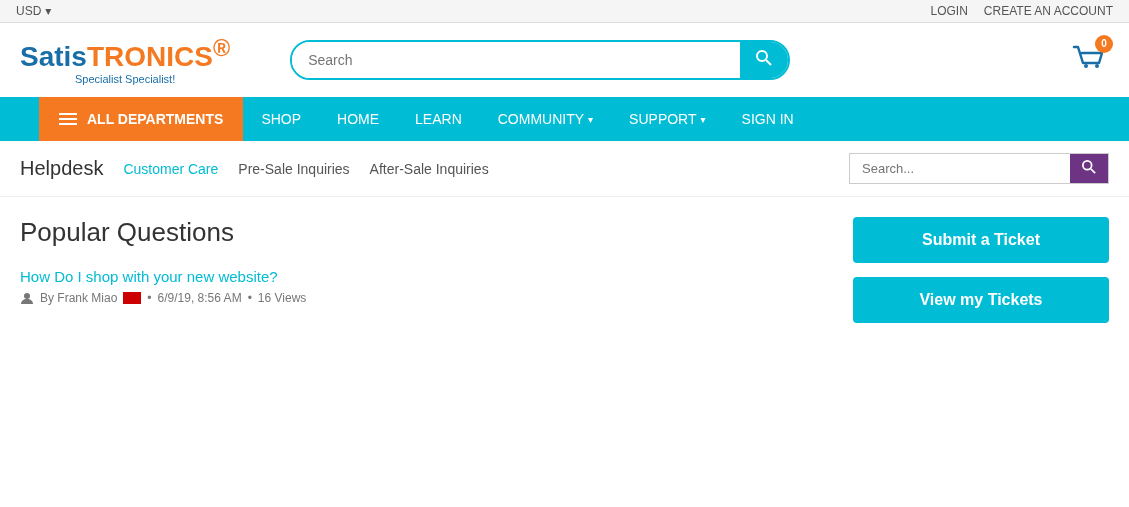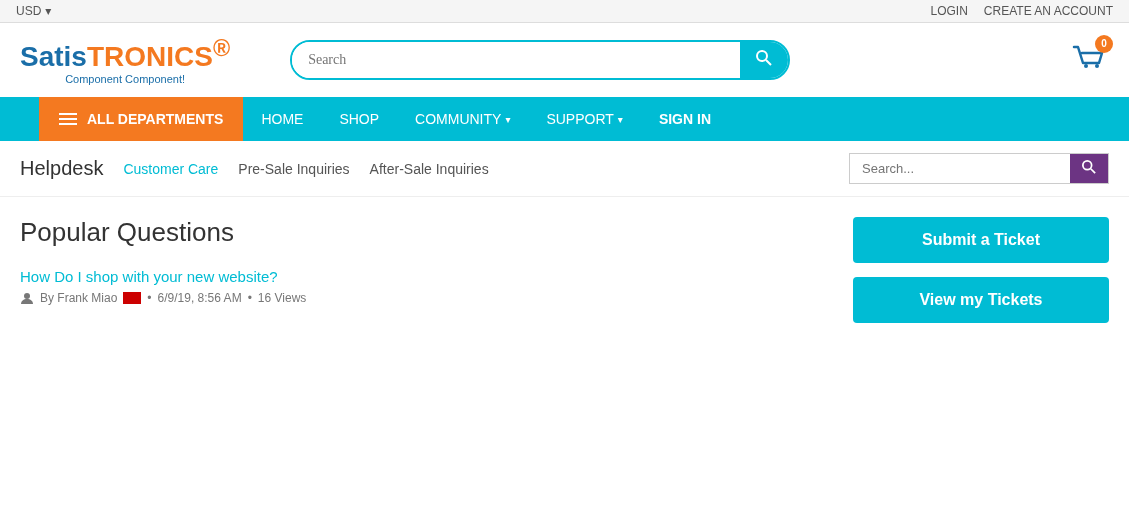--- a/index.html
+++ b/index.html
@@ -49,21 +49,20 @@
       width: 100%;
       max-width: 500px;
     }
     .search-input-wrap input {
       flex: 1;
       border: none;
       outline: none;
       padding: 8px 16px;
       font-size: 14px;
       color: #999;
-      font-family: Liberation Serif, serif;
     }
     .search-btn {
       background: #00bcd4;
       border: none;
       padding: 8px 16px;
       cursor: pointer;
       color: white;
       font-size: 16px;
     }
 
@@ -116,21 +115,21 @@
       padding: 14px 18px;
       cursor: pointer;
       font-size: 14px;
       font-weight: 500;
       text-decoration: none;
       display: flex;
       align-items: center;
       gap: 4px;
       white-space: nowrap;
     }
-    .nav-item.signin { font-weight: bold; }
+    .nav-item.signin { font-weight: normal; }
     .chevron { font-size: 10px; }
 
     
     .helpdesk-bar {
       display: flex;
       align-items: center;
       justify-content: space-between;
       padding: 12px 20px;
       border-bottom: 1px solid #eee;
     }
@@ -226,21 +225,21 @@
     <a href="#">LOGIN</a>
     <a href="#">CREATE AN ACCOUNT</a>
   </div>
 </div>
 
 <div class="header">
   <div class="logo">
     <div class="logo-brand">
       <span class="logo-satis">Satis</span><span class="logo-tronics"><span>TRONICS</span><sup>®</sup></span>
     </div>
-    <div class="logo-sub">Component Component!</div>
+    <div class="logo-sub">Specialist Specialist!</div>
   </div>
 
   <div class="search-bar">
     <div class="search-input-wrap">
       <input type="text" placeholder="Search" style="">
       <button class="search-btn">
         <svg width="16" height="16" viewBox="0 0 16 16" fill="white">
           <circle cx="6" cy="6" r="5" stroke="white" stroke-width="2" fill="none"></circle>
           <line x1="10" y1="10" x2="15" y2="15" stroke="white" stroke-width="2"></line>
         </svg>
@@ -262,24 +261,27 @@
   <div class="nav-all-depts">
     <div class="hamburger">
       <span></span>
         <span></span>
         <span></span>
     </div>
     <span>ALL DEPARTMENTS</span>
   </div>
   <div class="nav-items">
     <a class="nav-item">
+      <span>SHOP</span>
+    </a>
+    <a class="nav-item">
       <span>HOME</span>
     </a>
     <a class="nav-item">
-      <span>SHOP</span>
+      <span>LEARN</span>
     </a>
     <a class="nav-item">
       <span>COMMUNITY</span>
       <span class="chevron">▾</span>
     </a>
     <a class="nav-item">
       <span>SUPPORT</span>
       <span class="chevron">▾</span>
     </a>
     <a class="nav-item signin">

